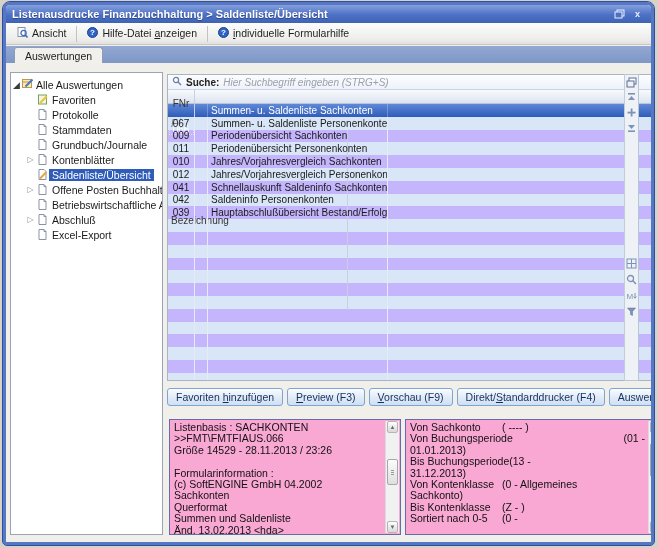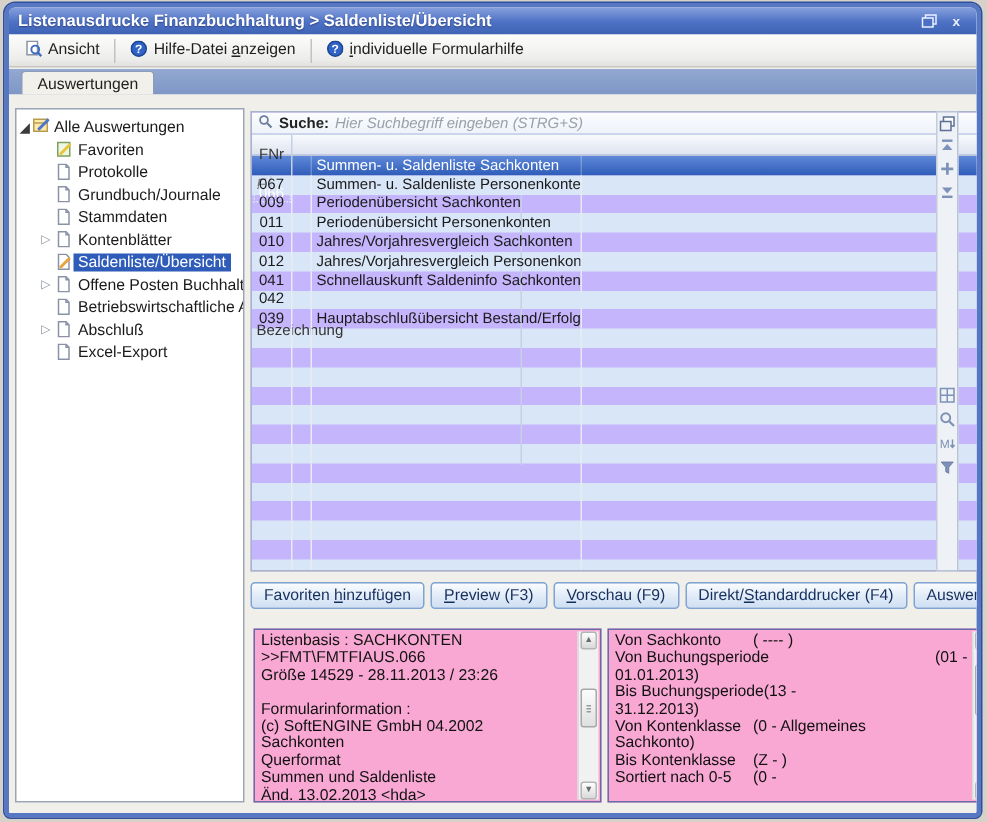--- a/index.html
+++ b/index.html
@@ -180,31 +180,31 @@
           <span class="tlabel">Protokolle</span>
         </div>
         <div class="trow child">
           <span class="arrow"></span>
           <span class="ticon">
             <svg width="11" height="11" viewBox="0 0 11 11">
               <path d="M2 0.5 H7 L9 2.5 V10.5 H2 Z" fill="#fff" stroke="#8a93a5"></path>
               <path d="M7 0.5 V2.5 H9" fill="none" stroke="#8a93a5"></path>
             </svg>
           </span>
+          <span class="tlabel">Stammdaten</span>
+        </div>
+        <div class="trow child">
+          <span class="arrow"></span>
+          <span class="ticon">
+            <svg width="11" height="11" viewBox="0 0 11 11">
+              <path d="M2 0.5 H7 L9 2.5 V10.5 H2 Z" fill="#fff" stroke="#8a93a5"></path>
+              <path d="M7 0.5 V2.5 H9" fill="none" stroke="#8a93a5"></path>
+            </svg>
+          </span>
           <span class="tlabel">Grundbuch/Journale</span>
-        </div>
-        <div class="trow child">
-          <span class="arrow"></span>
-          <span class="ticon">
-            <svg width="11" height="11" viewBox="0 0 11 11">
-              <path d="M2 0.5 H7 L9 2.5 V10.5 H2 Z" fill="#fff" stroke="#8a93a5"></path>
-              <path d="M7 0.5 V2.5 H9" fill="none" stroke="#8a93a5"></path>
-            </svg>
-          </span>
-          <span class="tlabel">Stammdaten</span>
         </div>
         <div class="trow child">
           <span class="arrow">▷</span>
           <span class="ticon">
             <svg width="11" height="11" viewBox="0 0 11 11">
               <path d="M2 0.5 H7 L9 2.5 V10.5 H2 Z" fill="#fff" stroke="#8a93a5"></path>
               <path d="M7 0.5 V2.5 H9" fill="none" stroke="#8a93a5"></path>
             </svg>
           </span>
           <span class="tlabel">Kontenblätter</span>
@@ -317,20 +317,21 @@
           </div>
           <div class="trowd ">
             <div class="c col-fnr">041</div>
             <div class="c col-f"></div>
             <div class="c col-name">Schnellauskunft Saldeninfo Sachkonten</div>
             <div class="c col-fill"></div>
           </div>
           <div class="trowd stripe">
             <div class="c col-fnr">042</div>
             <div class="c col-f"></div>
+            <div class="c col-name">Saldeninfo Personenkonten</div>
             <div class="c col-fill"></div>
           </div>
           <div class="trowd ">
             <div class="c col-fnr">039</div>
             <div class="c col-f"></div>
             <div class="c col-name">Hauptabschlußübersicht Bestand/Erfolg</div>
             <div class="c col-fill"></div>
           </div>
           <div class="trowd stripe">
             <div class="c col-fnr"></div>

